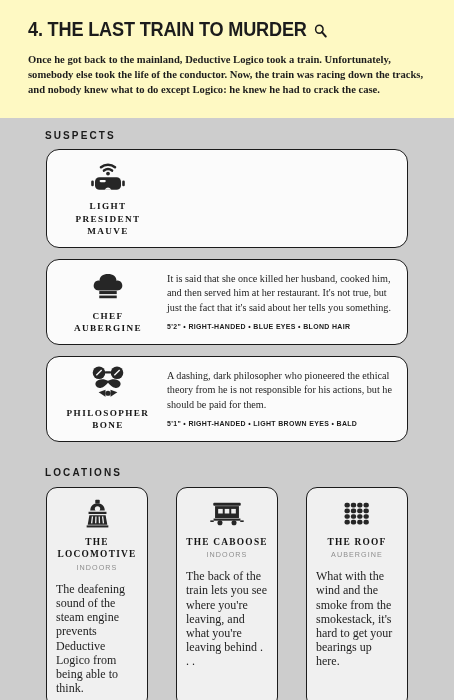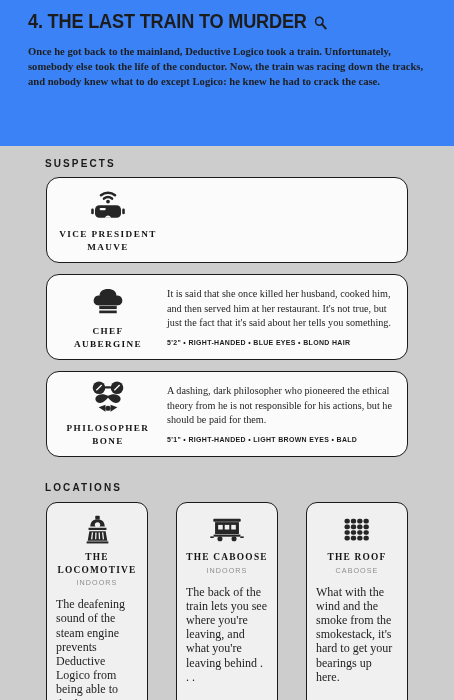--- a/index.html
+++ b/index.html
@@ -11,23 +11,23 @@
   }
 
   body {
     font-family: "Liberation Serif", serif;
     background: #f2f2f2;
     position: relative;
   }
 
   
   .header {
-    background: #3b82f6;
-    padding: 10px 28px 14px 28px;
-    height: 146px;
+    background: #fef9c3;
+    padding: 18px 28px 14px 28px;
+    height: 118px;
   }
 
   .title {
     font-family: "Liberation Sans", sans-serif;
     font-weight: bold;
     font-size: 19.5px;
     letter-spacing: -0.2px;
     color: #1c1c1c;
     display: flex;
     align-items: center;
@@ -235,21 +235,21 @@
           <path d="M13 8.2 A11 11 0 0 1 27 8.2" fill="none" stroke="#262626" stroke-width="2.6" stroke-linecap="round"></path>
           <path d="M16 11.6 A6.4 6.4 0 0 1 24 11.6" fill="none" stroke="#262626" stroke-width="2.6" stroke-linecap="round"></path>
           <circle cx="20" cy="14.6" r="1.9" fill="#262626"></circle>
           <rect x="7" y="18.2" width="26" height="12.6" rx="4.4" fill="#262626"></rect>
           <path d="M16.6 30.8 Q20 26.4 23.4 30.8 Z" fill="#fbfbfb"></path>
           <rect x="11.6" y="21" width="6.2" height="2.2" rx="1.1" fill="#fbfbfb"></rect>
           <rect x="3.2" y="21.6" width="2.6" height="5.6" rx="1.2" fill="#262626"></rect>
           <rect x="34.2" y="21.6" width="2.6" height="5.6" rx="1.2" fill="#262626"></rect>
         </svg>
       </span>
-      <div class="suspect-name">VICE PRESIDENT MAUVE</div>
+      <div class="suspect-name">LIGHT PRESIDENT MAUVE</div>
     </div>
   </div>
 
   <div class="suspect-card">
     <div class="suspect-left">
       <span class="suspect-icon">
         <svg viewBox="0 0 40 34" width="36" height="32">
           <path d="M10.5 22 C5 22 3 17.8 4.6 14.2 C5.8 11.4 8.6 10.6 10.6 11.2 C10.4 6.6 14.4 3.6 20 3.6 C25.6 3.6 29.6 6.6 29.4 11.2 C31.4 10.6 34.2 11.4 35.4 14.2 C37 17.8 35 22 29.5 22 Z" fill="#262626"></path>
           <rect x="10.3" y="22.6" width="19.4" height="3.4" fill="#262626"></rect>
           <rect x="10.3" y="27.6" width="19.4" height="3.0" fill="#262626"></rect>
@@ -350,20 +350,20 @@
             <rect x="25.8" y="16.8" width="6.4" height="5.6" rx="2.4"></rect>
 
             <rect x="3" y="23.6" width="6.4" height="5.6" rx="2.4"></rect>
             <rect x="10.6" y="23.6" width="6.4" height="5.6" rx="2.4"></rect>
             <rect x="18.2" y="23.6" width="6.4" height="5.6" rx="2.4"></rect>
             <rect x="25.8" y="23.6" width="6.4" height="5.6" rx="2.4"></rect>
           </g>
         </svg>
       </span>
       <div class="location-name">THE ROOF</div>
-      <div class="location-type">CABOOSE</div>
+      <div class="location-type">AUBERGINE</div>
       <div class="location-desc">What with the wind and the smoke from the smokestack, it's hard to get your bearings up here.</div>
     </div>
 
   </div>
 
   <div class="page-bottom"></div>
 </div>
 
 </body></html>

